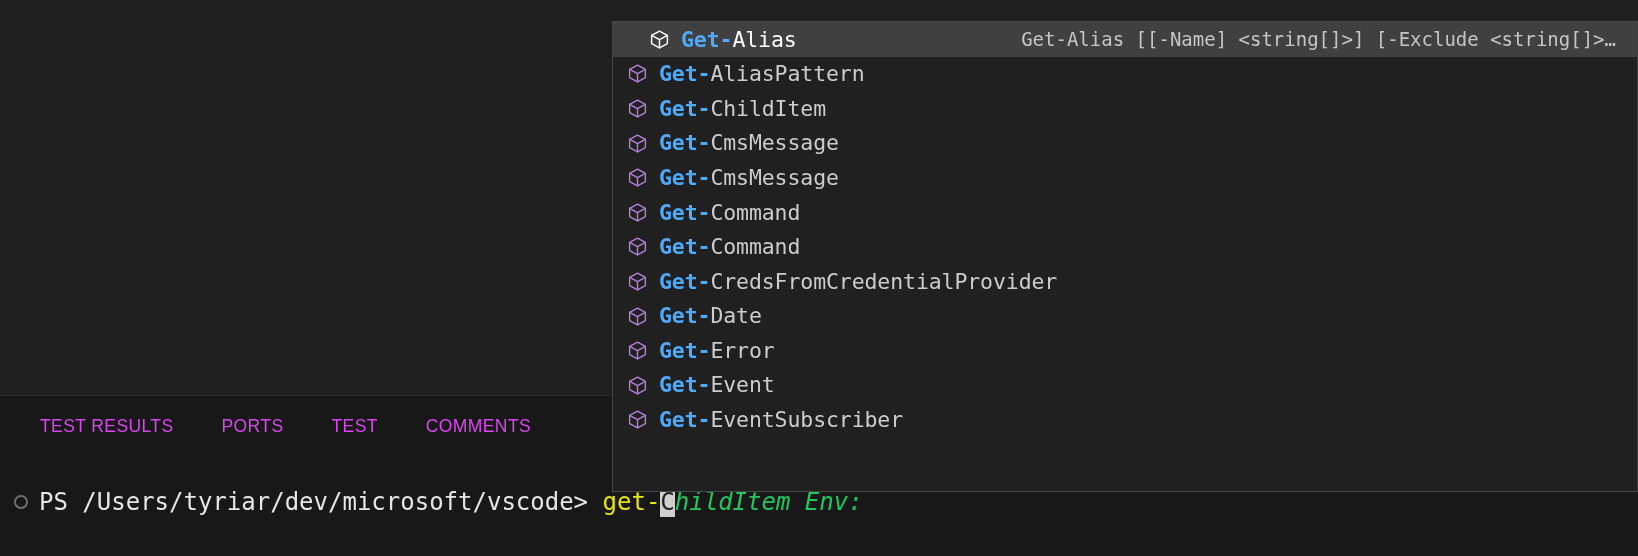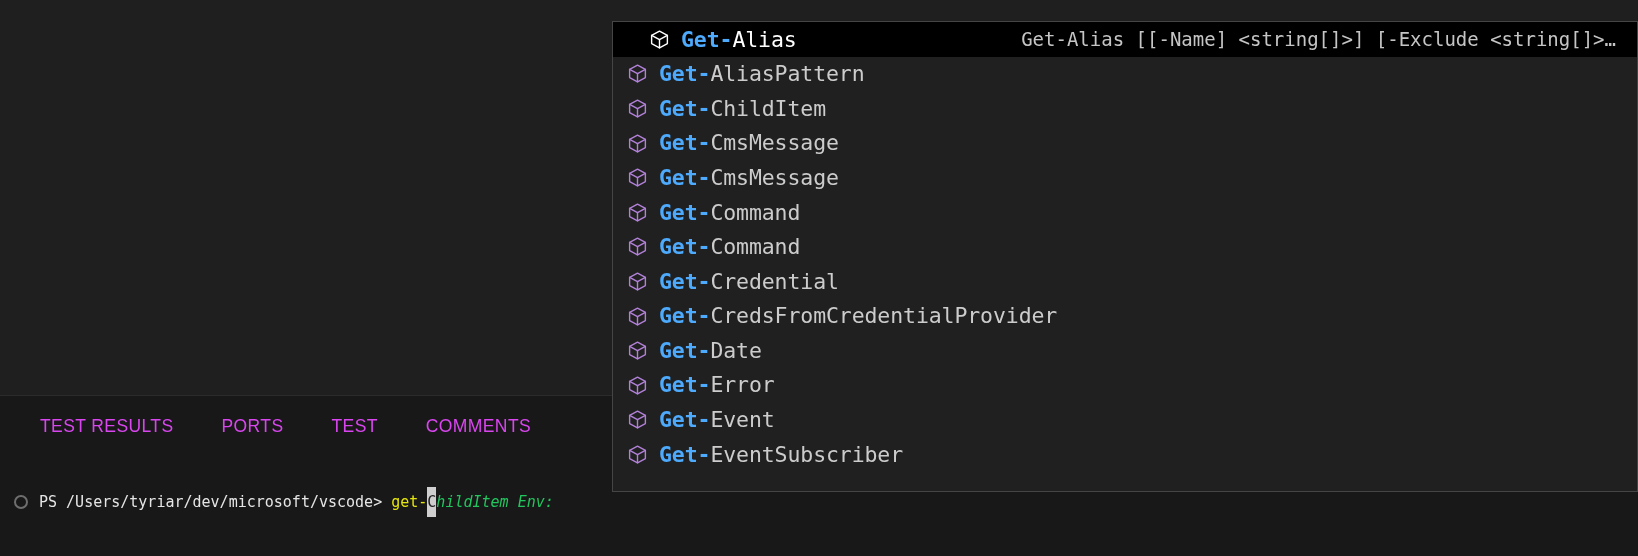--- a/index.html
+++ b/index.html
@@ -65,21 +65,21 @@
     background: #181818;
     overflow: hidden;
   }
   #terminal-line {
     position: absolute;
     left: 0; top: 17px;
     height: 30px;
     display: flex;
     align-items: center;
     font-family: "DejaVu Sans Mono", monospace;
-    font-size: 15px;
+    font-size: 24px;
     line-height: 30px;
     white-space: pre;
     justify-content: space-between;
   }
   #cmd-decoration {
     width: 14px;
     height: 14px;
     border: 2px solid #6e6e6e;
     border-radius: 50%;
     box-sizing: border-box;
@@ -122,21 +122,21 @@
     height: 34.6px;
     display: flex;
     align-items: center;
     padding-left: 14px;
     padding-right: 22px;
     box-sizing: border-box;
     cursor: pointer;
     overflow: hidden;
   }
   .suggest-row.selected {
-    background: #000000;
+    background: #404040;
     padding-left: 36px;
   }
   .row-icon {
     flex: 0 0 auto;
     width: 21px;
     height: 21px;
     margin-right: 11px;
     display: block;
   }
   .row-label {
@@ -255,28 +255,20 @@
             <path d="M12 12.2 L12 21.6"></path>
           </svg></span>
         <span class="row-label"><span class="label-match">Get-</span><span class="label-rest">Command</span></span>
       </div>
       <div class="suggest-row">
         <span class="row-icon"><svg viewBox="0 0 24 24" width="21" height="21" fill="none" stroke="#b180d7" stroke-width="1.6" stroke-linejoin="round" stroke-linecap="round">
             <path d="M12 2.4 L21 7.3 L21 16.7 L12 21.6 L3 16.7 L3 7.3 Z"></path>
             <path d="M3 7.3 L12 12.2 L21 7.3"></path>
             <path d="M12 12.2 L12 21.6"></path>
           </svg></span>
-        <span class="row-label"><span class="label-match">Get-</span><span class="label-rest">Credential</span></span>
-      </div>
-      <div class="suggest-row">
-        <span class="row-icon"><svg viewBox="0 0 24 24" width="21" height="21" fill="none" stroke="#b180d7" stroke-width="1.6" stroke-linejoin="round" stroke-linecap="round">
-            <path d="M12 2.4 L21 7.3 L21 16.7 L12 21.6 L3 16.7 L3 7.3 Z"></path>
-            <path d="M3 7.3 L12 12.2 L21 7.3"></path>
-            <path d="M12 12.2 L12 21.6"></path>
-          </svg></span>
         <span class="row-label"><span class="label-match">Get-</span><span class="label-rest">CredsFromCredentialProvider</span></span>
       </div>
       <div class="suggest-row">
         <span class="row-icon"><svg viewBox="0 0 24 24" width="21" height="21" fill="none" stroke="#b180d7" stroke-width="1.6" stroke-linejoin="round" stroke-linecap="round">
             <path d="M12 2.4 L21 7.3 L21 16.7 L12 21.6 L3 16.7 L3 7.3 Z"></path>
             <path d="M3 7.3 L12 12.2 L21 7.3"></path>
             <path d="M12 12.2 L12 21.6"></path>
           </svg></span>
         <span class="row-label"><span class="label-match">Get-</span><span class="label-rest">Date</span></span>
       </div>

